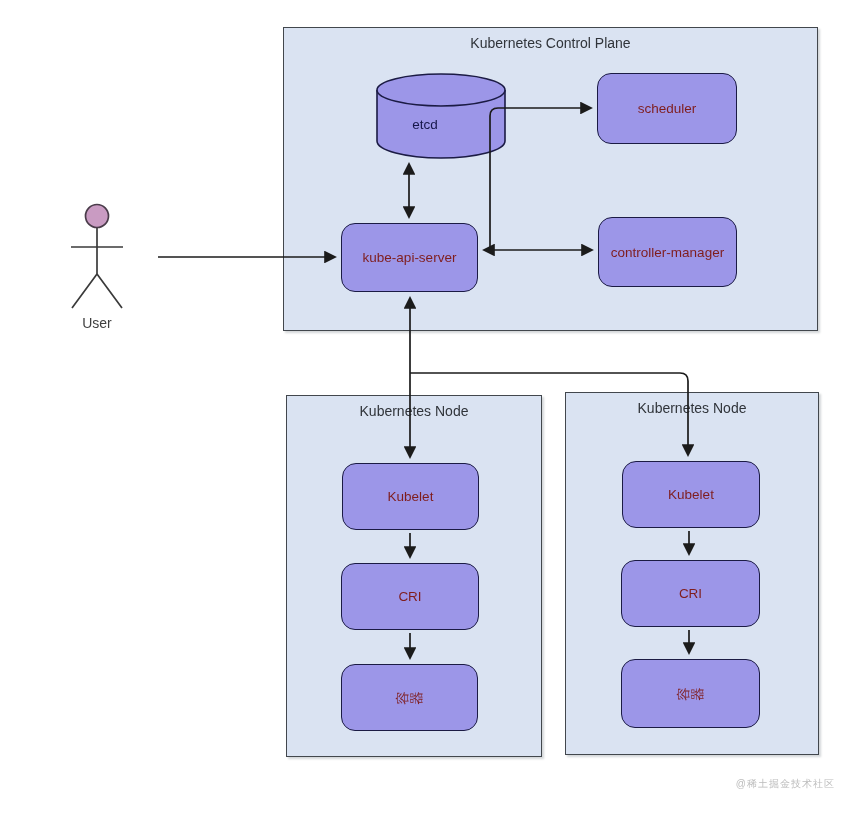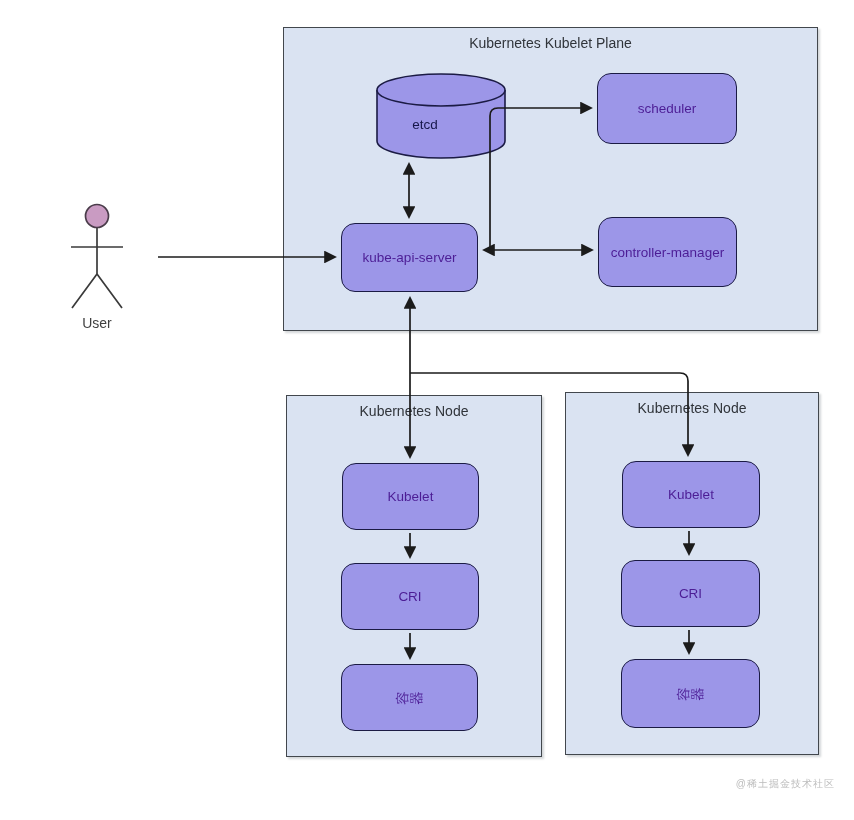--- a/index.html
+++ b/index.html
@@ -21,21 +21,21 @@
   }
   .pbox {
     position:absolute;
     background:#9c96e8;
     border:1.5px solid #1b1b44;
     border-radius:14px;
     box-sizing:border-box;
     display:flex; align-items:center; justify-content:center;
   }
   .pbox .plabel {
-    font-size:13.5px; color:#4c1d95; text-align:left;
+    font-size:13.5px; color:#7f1d1d; text-align:left;
   }
   .etcd-wrap { position:absolute; }
   .etcd-wrap .plabel {
     position:absolute; left:0; right:0; top:44px;
     text-align:center; font-size:13.5px; color:#17174a;
   }
   #connectors {
     position:absolute; left:0; top:0; width:854px; height:820px;
     pointer-events:none; z-index:6;
   }
@@ -49,21 +49,21 @@
     letter-spacing:1px;
   }
   .rchar { display:inline-block; transform:rotate(-90deg); }
 </style>
 </head>
 <body>
 
 <div id="canvas">
 
   <div class="container-box" style="left:283px; top:27px; width:535px; height:304px;">
-    <div class="container-title">Kubernetes Kubelet Plane</div>
+    <div class="container-title">Kubernetes Control Plane</div>
   </div>
 
   <div class="container-box" style="left:286px; top:395px; width:256px; height:362px;">
     <div class="container-title">Kubernetes Node</div>
   </div>
 
   <div class="container-box" style="left:565px; top:392px; width:254px; height:363px;">
     <div class="container-title">Kubernetes Node</div>
   </div>
 

